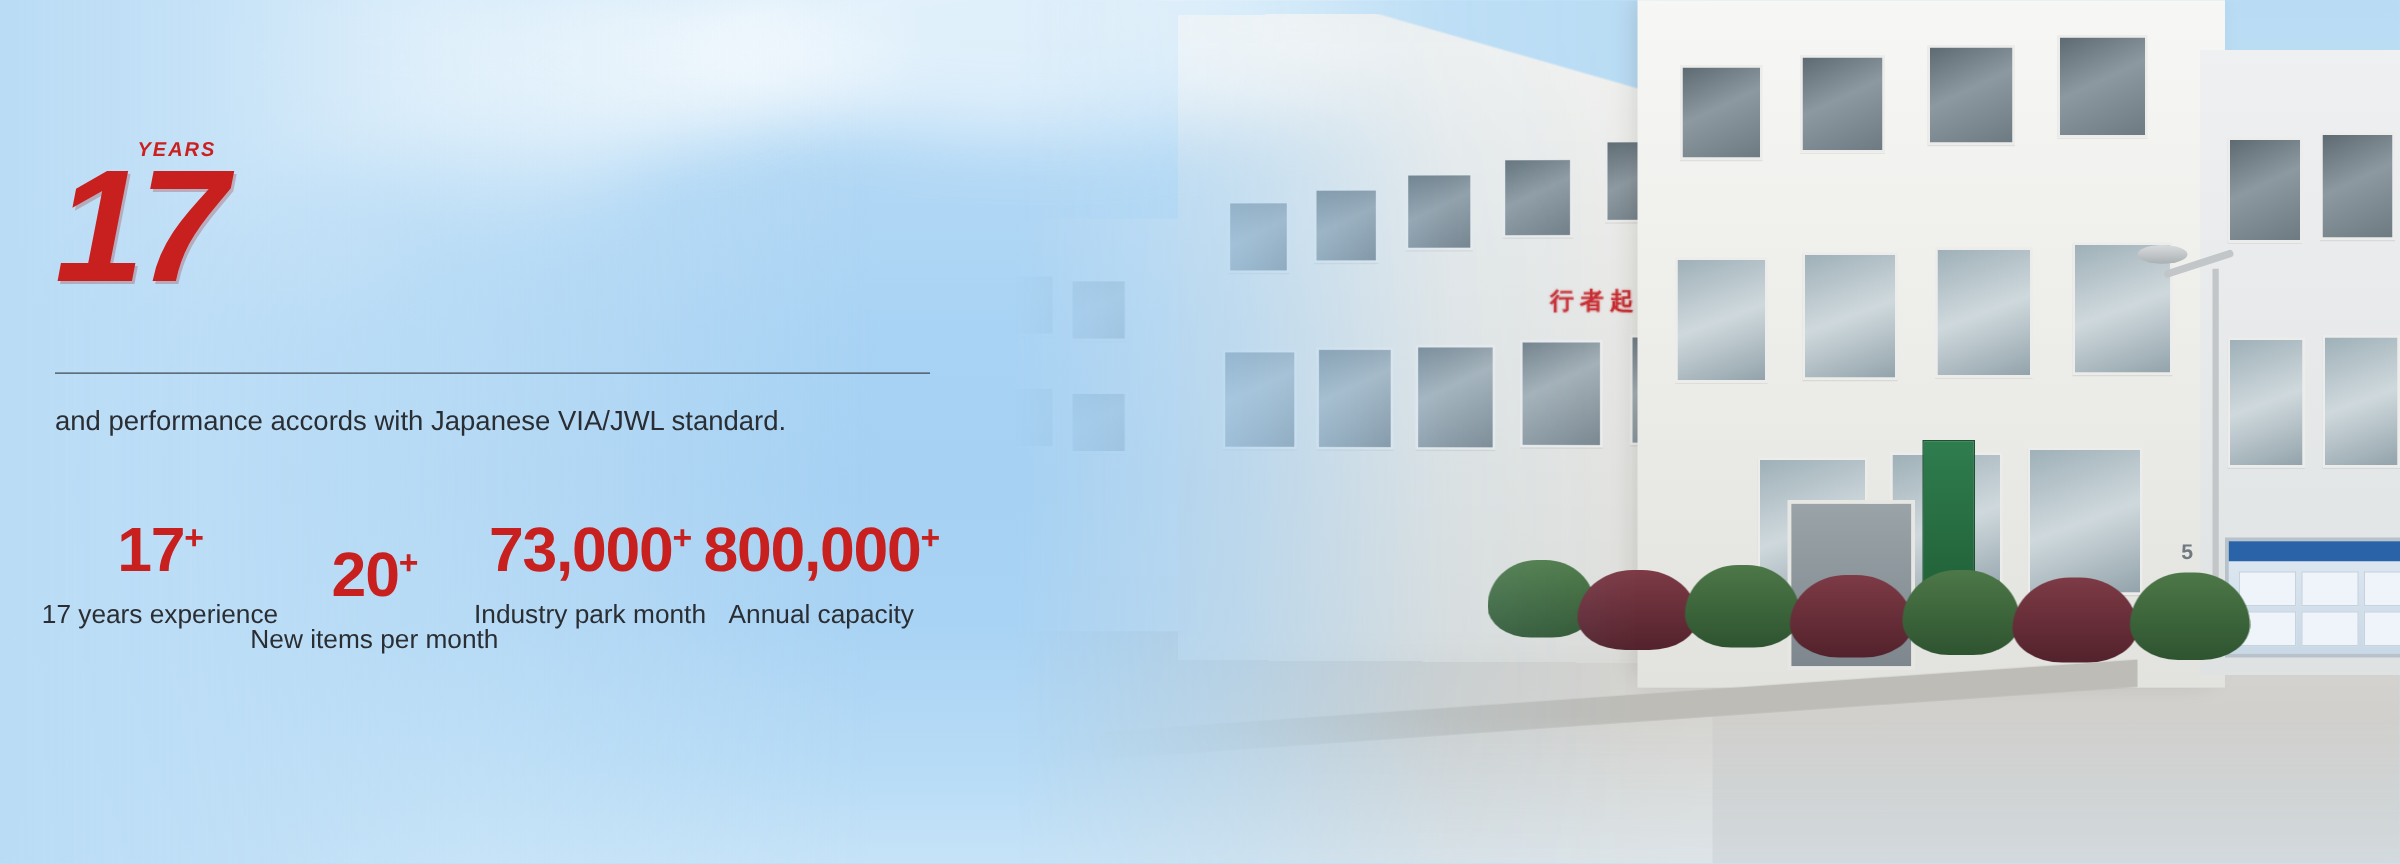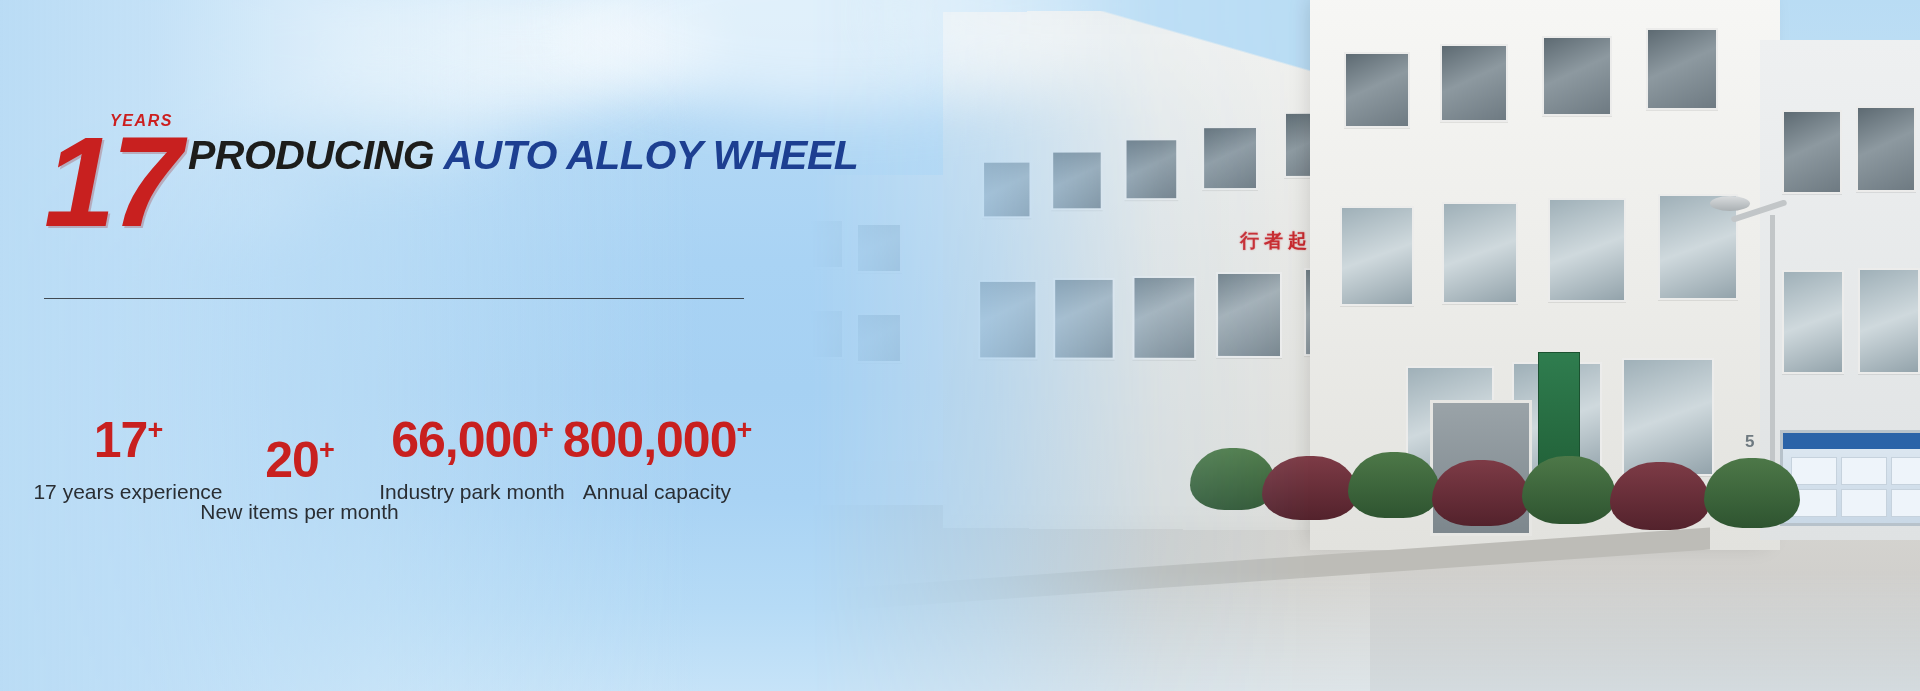--- a/index.html
+++ b/index.html
@@ -301,29 +301,26 @@
   <div class="haze"></div>
 
   <div class="content">
 
     <div class="years-block">
       <div class="years-label">YEARS</div>
       <div class="big17">17</div>
     </div>
 
     <div class="headline">
-      <div class="hl-line">
-        <span class="hl-dark">PRODUCING </span>
-        <span class="hl-blue">AUTO ALLOY WHEEL</span>
-      </div>
     </div>
 
     <div class="divider"></div>
 
     <div class="para">
+      <div>and performance accords with Japanese VIA/JWL standard.</div>
     </div>
 
     <div class="stats">
 
       <div class="stat" style="width:168px;">
         <div class="stat-num">
           <span>17</span>
             <span class="stat-plus">+</span>
         </div>
         <div class="stat-label">17 years experience</div>
@@ -332,21 +329,21 @@
       <div class="stat" style="width:175px;margin-top:20px;">
         <div class="stat-num">
           <span>20</span>
             <span class="stat-plus">+</span>
         </div>
         <div class="stat-label">New items per month</div>
       </div>
 
       <div class="stat" style="width:170px;">
         <div class="stat-num">
-          <span>66,000</span>
+          <span>73,000</span>
             <span class="stat-plus">+</span>
         </div>
         <div class="stat-label">Industry park month</div>
       </div>
 
       <div class="stat" style="width:200px;">
         <div class="stat-num">
           <span>800,000</span>
             <span class="stat-plus">+</span>
         </div>

